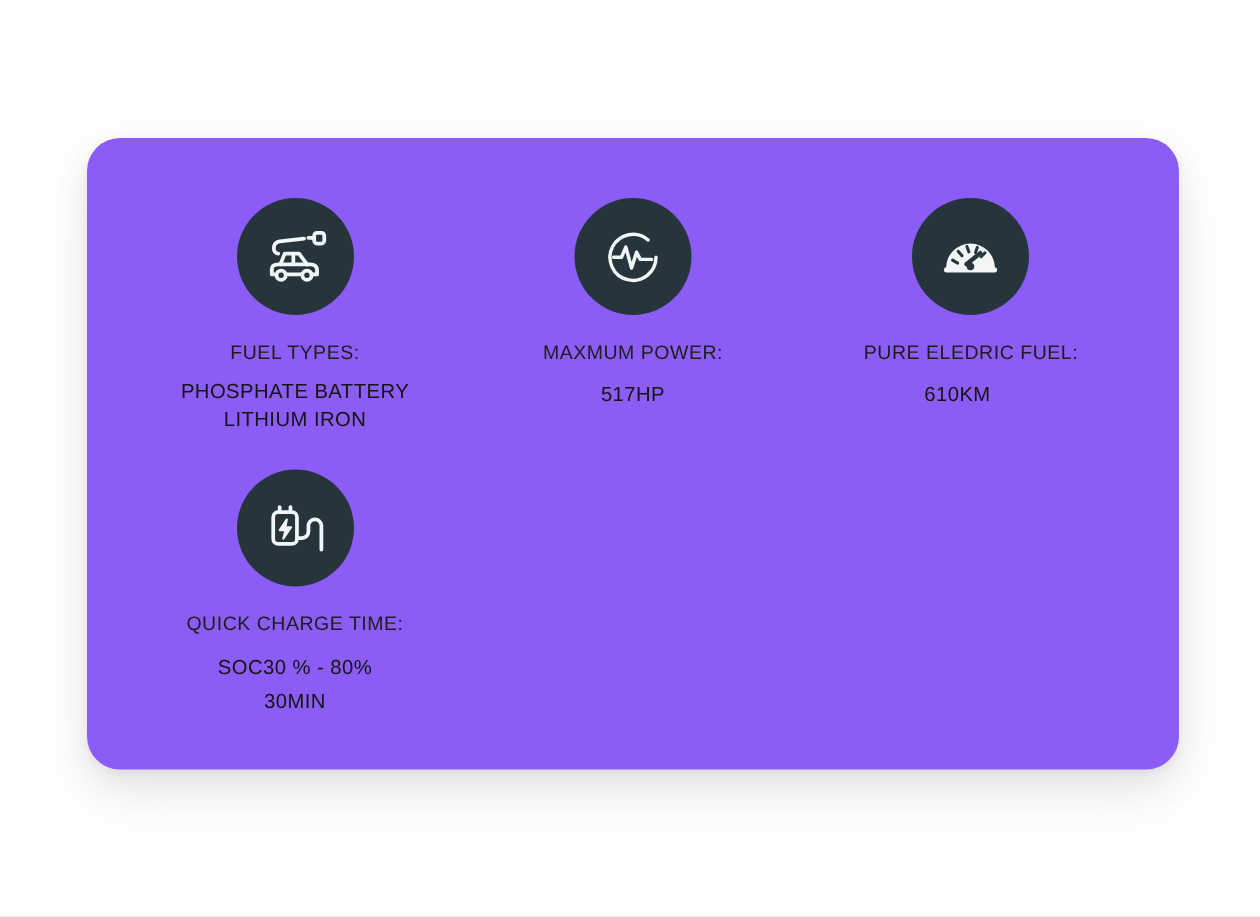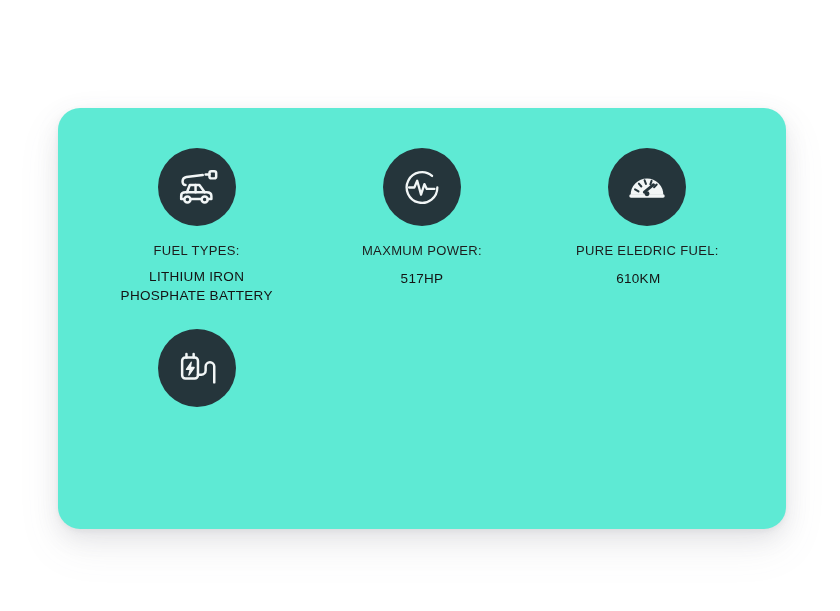--- a/index.html
+++ b/index.html
@@ -17,24 +17,24 @@
     position: relative;
     width: 840px;
     height: 611px;
     background: #ffffff;
   }
 
   
   .spec-card {
     position: absolute;
     left: 58px;
-    top: 108px;
+    top: 92px;
     width: 728px;
     height: 421px;
-    background: #5eead4;
+    background: #8b5cf6;
     border-radius: 22px;
     box-shadow:
       0 2px 5px rgba(140, 140, 145, 0.10),
       0 8px 22px rgba(130, 130, 140, 0.14),
       0 18px 42px rgba(120, 120, 130, 0.10);
   }
 
   .grid {
     position: absolute;
     left: 0;
@@ -127,22 +127,22 @@
             <path d="M22.5 22 v7.5"></path>
             <path d="M7.5 33 q0-3.5 4.5-3.5 h22 q5 0 5 4 v3 h-4"></path>
             <path d="M7.5 33 v3.5 h3"></path>
             <path d="M17.5 36.5 h11"></path>
             <circle cx="14" cy="37" r="3.2"></circle>
             <circle cx="32" cy="37" r="3.2"></circle>
           </svg>
         </div>
         <div class="cell-label">FUEL TYPES:</div>
         <div class="cell-value">
+          <span class="line">PHOSPHATE BATTERY</span>
           <span class="line">LITHIUM IRON</span>
-          <span class="line">PHOSPHATE BATTERY</span>
         </div>
       </div>
 
       <div class="cell power">
         <div class="icon-badge">
           <svg width="46" height="46" viewBox="0 0 48 48" fill="none" stroke="#f2f6f6" stroke-width="2.4" stroke-linecap="round" stroke-linejoin="round">
             <path d="M34.5 12.5 A16 16 0 1 0 40 24.5"></path>
             <path d="M10.5 24.5 h5.5 l3-7 l4 14.5 l3.5-11 l2.5 5 h8"></path>
           </svg>
         </div>
@@ -178,18 +178,23 @@
       <div class="cell charge">
         <div class="icon-badge">
           <svg width="46" height="46" viewBox="0 0 48 48" fill="none" stroke="#f2f6f6" stroke-width="2.6" stroke-linecap="round" stroke-linejoin="round">
             <path d="M13 9.5 v3.5"></path>
             <path d="M20.5 9.5 v3.5"></path>
             <rect x="8.5" y="13" width="16.5" height="22" rx="3.4"></rect>
             <path d="M18 18 l-5 7.5 h4 l-1.5 6 l5.5-8 h-4 z" fill="#f2f6f6" stroke-width="1.4"></path>
             <path d="M25 31 h3.5 a4.5 4.5 0 0 0 4.5-4.5 v-4 a4.5 4.5 0 0 1 4.5-4.5 a4.5 4.5 0 0 1 4.5 4.5 v16.5"></path>
           </svg>
         </div>
+        <div class="cell-label">QUICK CHARGE TIME:</div>
+        <div class="cell-value">
+          <span class="line">SOC30 % - 80%</span>
+          <span class="line">30MIN</span>
+        </div>
       </div>
 
 
     </div>
   </div>
 </div>
 
 </body></html>

